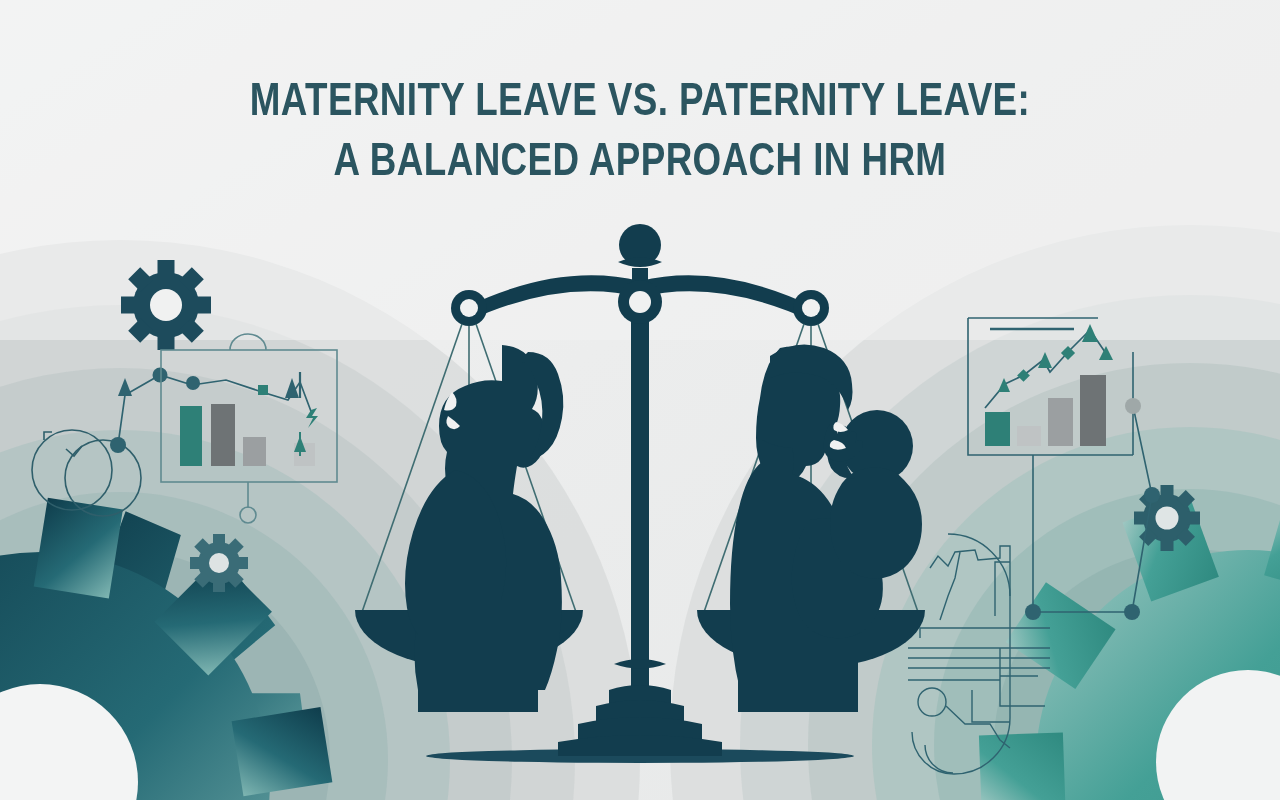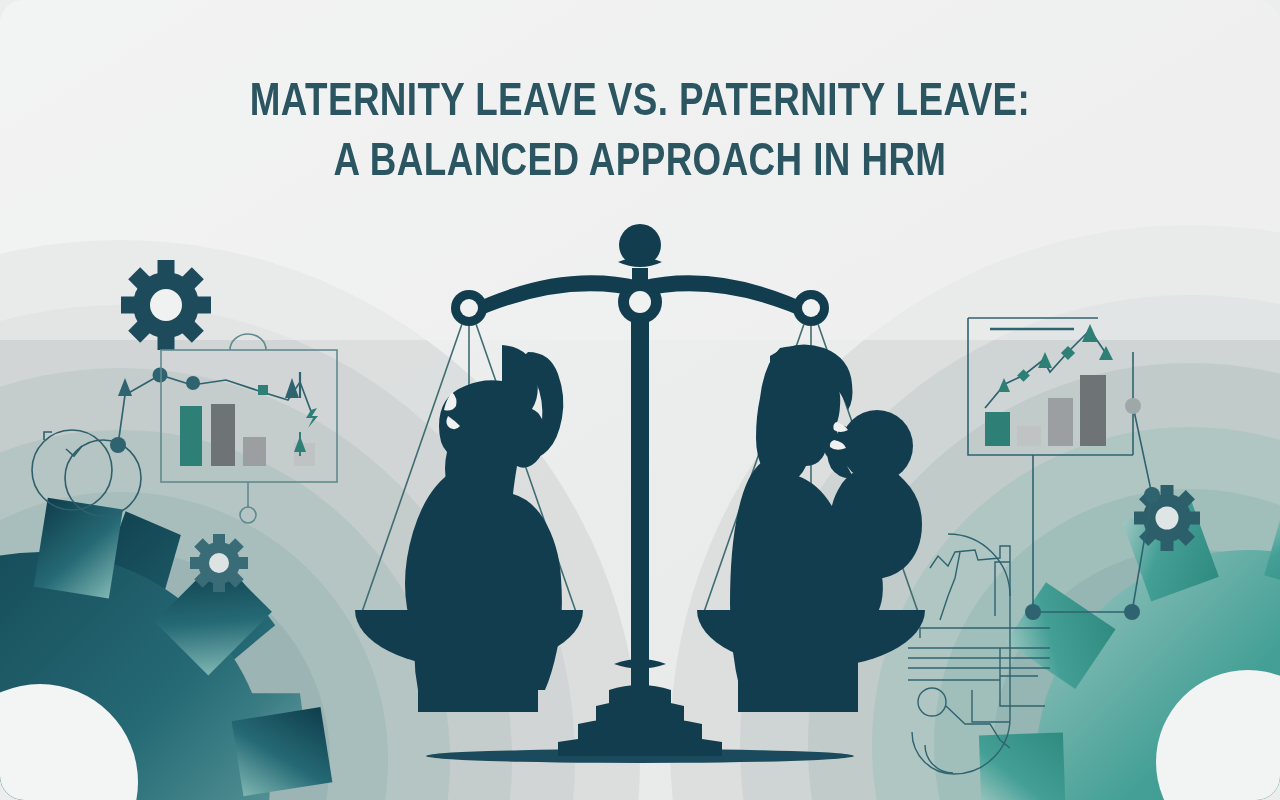--- a/index.html
+++ b/index.html
@@ -7,21 +7,20 @@
     padding: 0;
     background: #eceded;
   }
   #canvas {
     position: relative;
     width: 1280px;
     height: 800px;
     overflow: hidden;
     font-family: "Liberation Sans", sans-serif;
     background: #eff0f0;
-    border-radius: 24px;
   }
   #bg-svg, #art-svg {
     position: absolute;
     top: 0; left: 0;
     width: 1280px;
     height: 800px;
   }
   #title-block {
     position: absolute;
     top: 76px;

